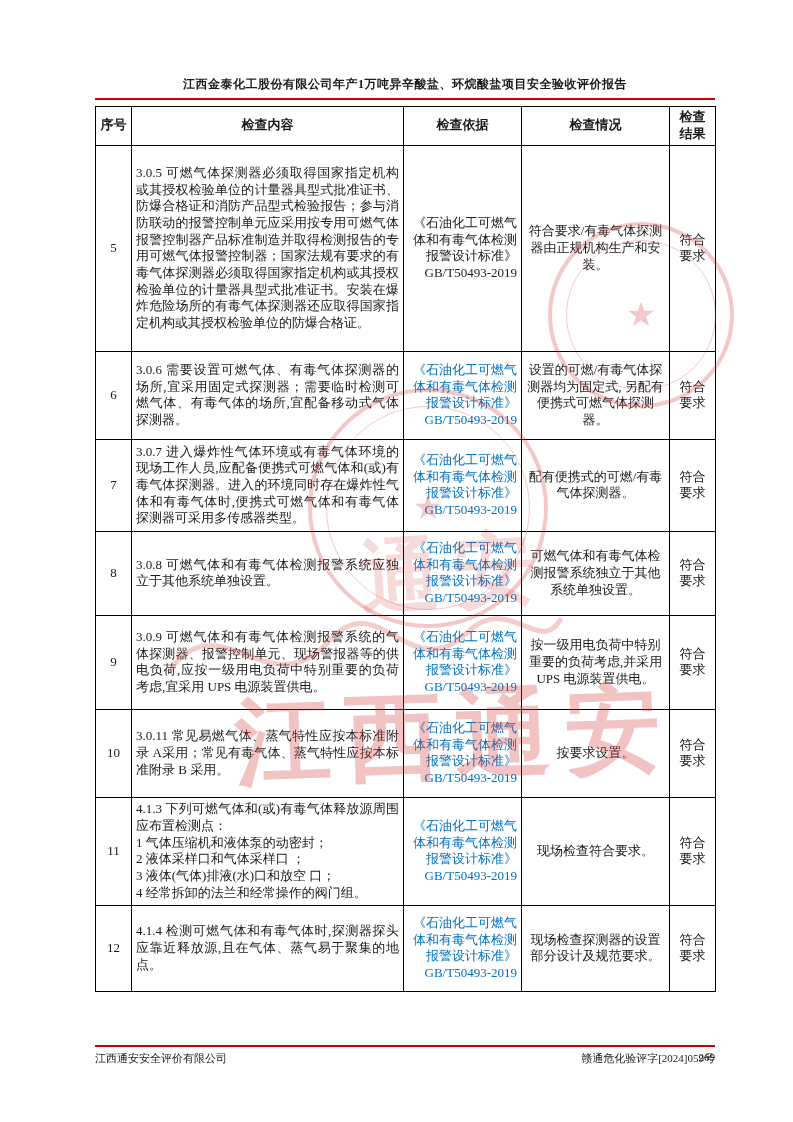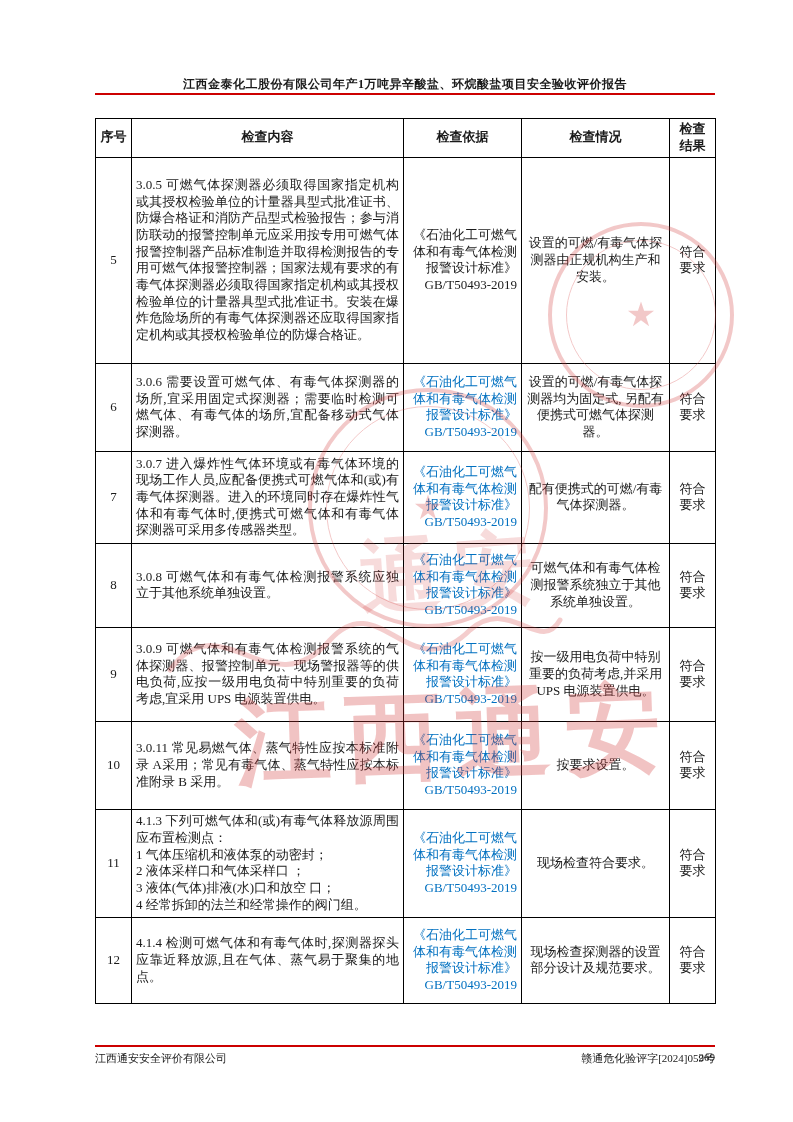--- a/index.html
+++ b/index.html
@@ -15,26 +15,27 @@
     background:#ffffff;
     margin:0 auto;
     font-family:"Liberation Serif","DejaVu Serif",serif;
     color:var(--text-black);
     overflow:hidden;
   }
   .doc{position:absolute;left:95px;top:76px;width:620px;}
   .header-title{
     font-size:12px;font-weight:bold;text-align:center;
     letter-spacing:.5px;
+    padding-bottom:5px;
     border-bottom:2px solid var(--accent-red);
   }
   table.report{
     border-collapse:collapse;
     width:620px;
-    margin-top:23px;
+    margin-top:6px;
     table-layout:fixed;
     border-radius:18px;
   }
   table.report th,table.report td{
     border:1px solid #000;
     vertical-align:middle;
     padding:2px 4px;
     font-size:13px;
     line-height:1.28;
     white-space:pre-line;
@@ -103,21 +104,21 @@
           <th class="c-situation">检查情况</th>
           <th class="c-result">检查结果</th>
         </tr>
       </thead>
       <tbody>
         <tr style="height:206px;">
           <td class="c-no">5</td>
           <td class="c-content">3.0.5 可燃气体探测器必须取得国家指定机构或其授权检验单位的计量器具型式批准证书、防爆合格证和消防产品型式检验报告；参与消防联动的报警控制单元应采用按专用可燃气体报警控制器产品标准制造并取得检测报告的专用可燃气体报警控制器；国家法规有要求的有毒气体探测器必须取得国家指定机构或其授权检验单位的计量器具型式批准证书。安装在爆炸危险场所的有毒气体探测器还应取得国家指定机构或其授权检验单位的防爆合格证。</td>
           <td class="c-basis basis-dark">《石油化工可燃气体和有毒气体检测报警设计标准》
 GB/T50493-2019</td>
-          <td class="c-situation">设置的可燃/有毒气体探测器由正规机构生产和安装。</td>
+          <td class="c-situation">符合要求/有毒气体探测器由正规机构生产和安装。</td>
           <td class="c-result">符合要求</td>
         </tr>
         <tr style="height:88px;">
           <td class="c-no">6</td>
           <td class="c-content">3.0.6 需要设置可燃气体、有毒气体探测器的场所,宜采用固定式探测器；需要临时检测可燃气体、有毒气体的场所,宜配备移动式气体探测器。</td>
           <td class="c-basis">《石油化工可燃气体和有毒气体检测报警设计标准》
 GB/T50493-2019</td>
           <td class="c-situation">设置的可燃/有毒气体探测器均为固定式, 另配有便携式可燃气体探测器。</td>
           <td class="c-result">符合要求</td>
         </tr>

